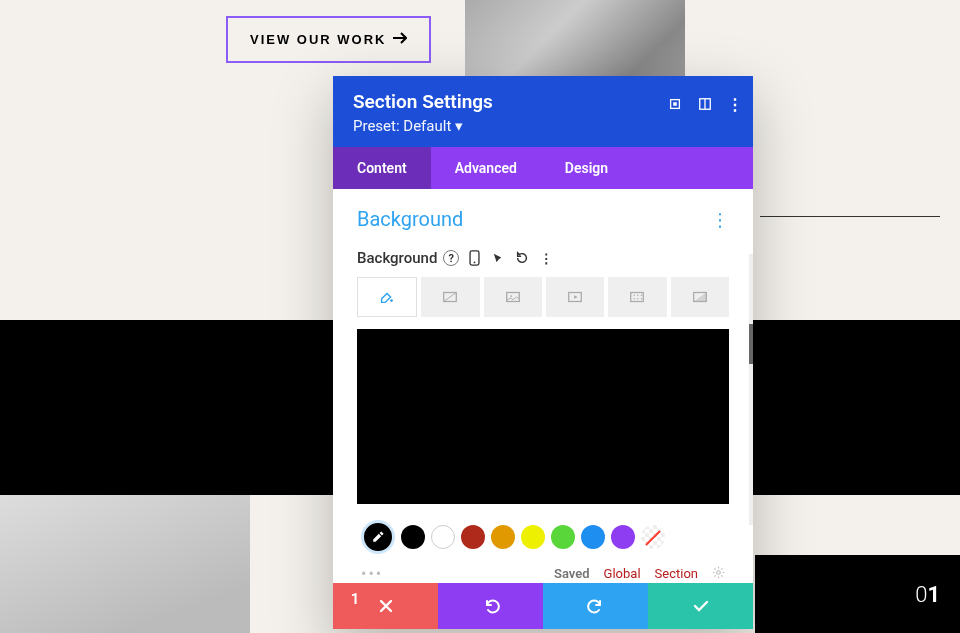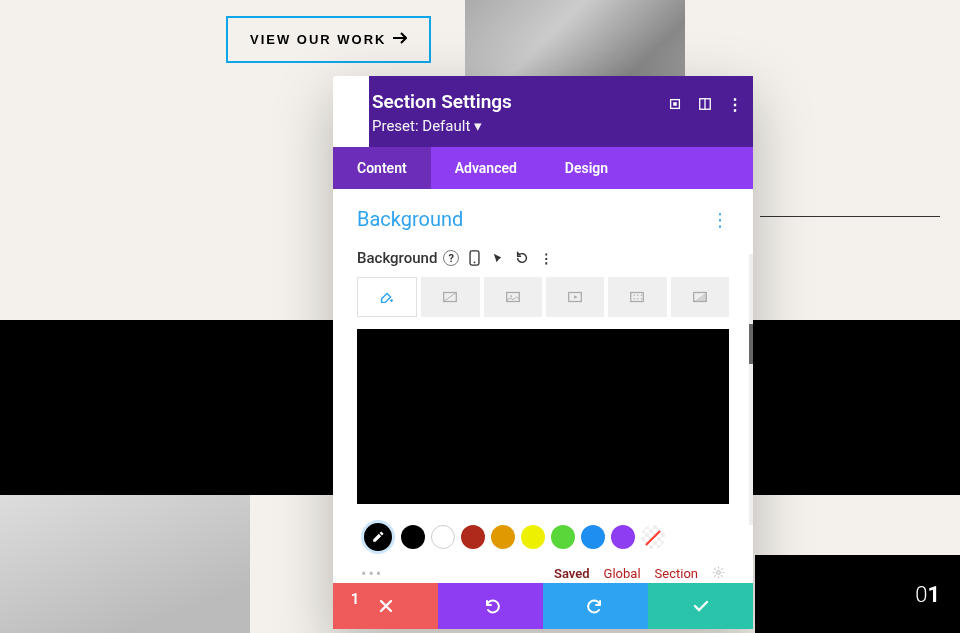--- a/index.html
+++ b/index.html
@@ -1,30 +1,30 @@
 <!DOCTYPE html>
 <html><head>
 <meta charset="utf-8">
 <style>
   * { box-sizing: border-box; margin: 0; padding: 0; }
   body { font-family: -apple-system, BlinkMacSystemFont, "Segoe UI", Roboto, sans-serif; background: #f4f1ec; width: 960px; height: 633px; overflow: hidden; position: relative; }
 
   .bg-hero-image { position: absolute; left: 465px; top: 0; width: 220px; height: 180px; background: linear-gradient(135deg,#aaa 0%,#ccc 30%,#888 60%,#bbb 100%); }
-  .view-work-btn { position: absolute; left: 226px; top: 16px; border: 2px solid #0ea5e9; padding: 14px 22px; background: transparent; font-weight: 700; letter-spacing: 2px; font-size: 13px; cursor: pointer; display: flex; align-items: center; gap: 6px; }
+  .view-work-btn { position: absolute; left: 226px; top: 16px; border: 2px solid #8b5cf6; padding: 14px 22px; background: transparent; font-weight: 700; letter-spacing: 2px; font-size: 13px; cursor: pointer; display: flex; align-items: center; gap: 6px; }
   .hr-line { position: absolute; top: 216px; right: 20px; width: 180px; border-top: 1px solid #333; }
 
   .black-band { position: absolute; left: 0; top: 320px; width: 960px; height: 175px; background: #000; }
 
   .bottom-room { position: absolute; left: 0; top: 495px; width: 250px; height: 138px; background: linear-gradient(160deg,#ddd 0%,#ccc 40%,#bbb 80%); }
   .bottom-black { position: absolute; right: 0; top: 555px; width: 205px; height: 78px; background: #000; color: #fff; display:flex; align-items:center; justify-content:flex-end; padding-right:20px; font-size:22px; font-weight:300;}
   .bottom-black .num { font-weight:700; }
 
   
   .modal { position: absolute; left: 333px; top: 76px; width: 420px; background: #fff; box-shadow: 0 20px 60px rgba(0,0,0,.25); border-radius: 4px; overflow: visible; }
-  .modal-header { background: #4c1d95; color: #fff; padding: 14px 3px 12px; position: relative; margin-left: 36px; }
+  .modal-header { background: #1d4ed8; color: #fff; padding: 14px 20px 12px; position: relative; }
   .modal-title { font-size: 19px; font-weight: 600; }
   .modal-preset { font-size: 15px; margin-top: 4px; opacity: .95; }
   .header-icons { position: absolute; right: 10px; top: 20px; display: flex; gap: 14px; }
   .header-icons .ico { width: 16px; height: 16px; display:flex; align-items:center; justify-content:center; cursor:pointer; }
 
   .tabs { background: #8e3df2; display: flex; align-items: flex-end; }
   .tab { padding: 13px 24px; color: #fff; font-size: 14px; font-weight: 600; cursor:pointer; }
   .tab.active { background: #6c2eb9; }
 
   .panel-body { padding: 18px 24px 0; }
@@ -49,21 +49,21 @@
   .swatch { width:24px; height:24px; border-radius:50%; cursor:pointer; }
   .swatch.eyedrop { width:34px; height:34px; background:#000; display:flex; align-items:center; justify-content:center; border:3px solid #cde6f9; }
   .swatch.white { border:1px solid #ccc; }
   .swatch.transparent { background: repeating-conic-gradient(#eee 0 25%, #fff 0 50%) 50% / 8px 8px; position:relative;}
   .swatch.transparent::after{content:""; position:absolute; left:2px; right:2px; top:50%; height:2px; background:#ff3b30; transform:rotate(-45deg);}
 
   .swatch-sub { display:flex; justify-content:space-between; align-items:center; margin-top:10px; padding: 0 4px; }
   .ellipsis { color:#bbb; letter-spacing:2px; font-size:16px; cursor:pointer; }
   .swatch-tabs { display:flex; gap:14px; align-items:center; }
   .swatch-tab { font-size:13px; color:#b91c1c; cursor:pointer;}
-  .swatch-tab.active { color:#7f1d1d; font-weight:600;}
+  .swatch-tab.active { color:#737373; font-weight:600;}
   .gear { color:#bbb; font-size:14px; cursor:pointer; }
 
   .action-bar { display:flex; height:46px; }
   .action-btn { flex:1; display:flex; align-items:center; justify-content:center; color:#fff; cursor:pointer; font-size:18px;}
   .action-btn.cancel { background:#ef5a5a; }
   .action-btn.undo { background:#8e3df2; }
   .action-btn.redo { background:#2ea3f2; }
   .action-btn.save { background:#29c4a9; }
 
   .badge { position:absolute; width:30px; height:30px; border-radius:50%; background:#ef5a5a; color:#fff; font-weight:600; font-size:15px; display:flex; align-items:center; justify-content:center; z-index:10;}

